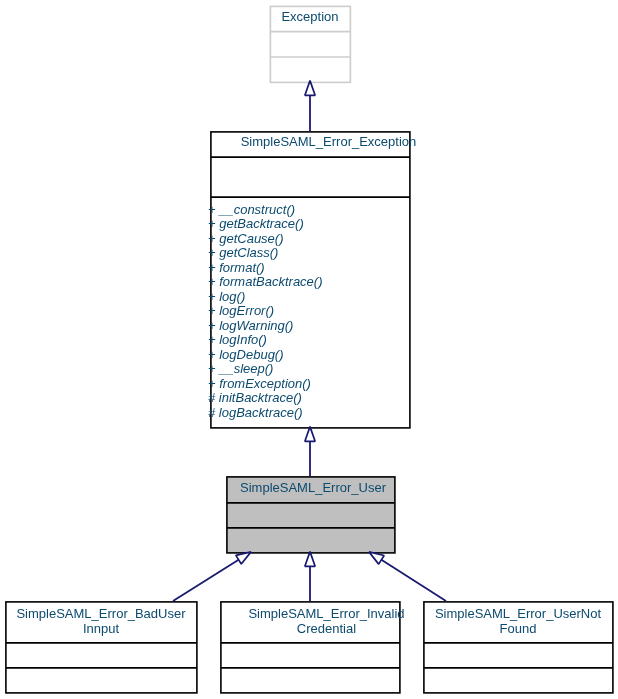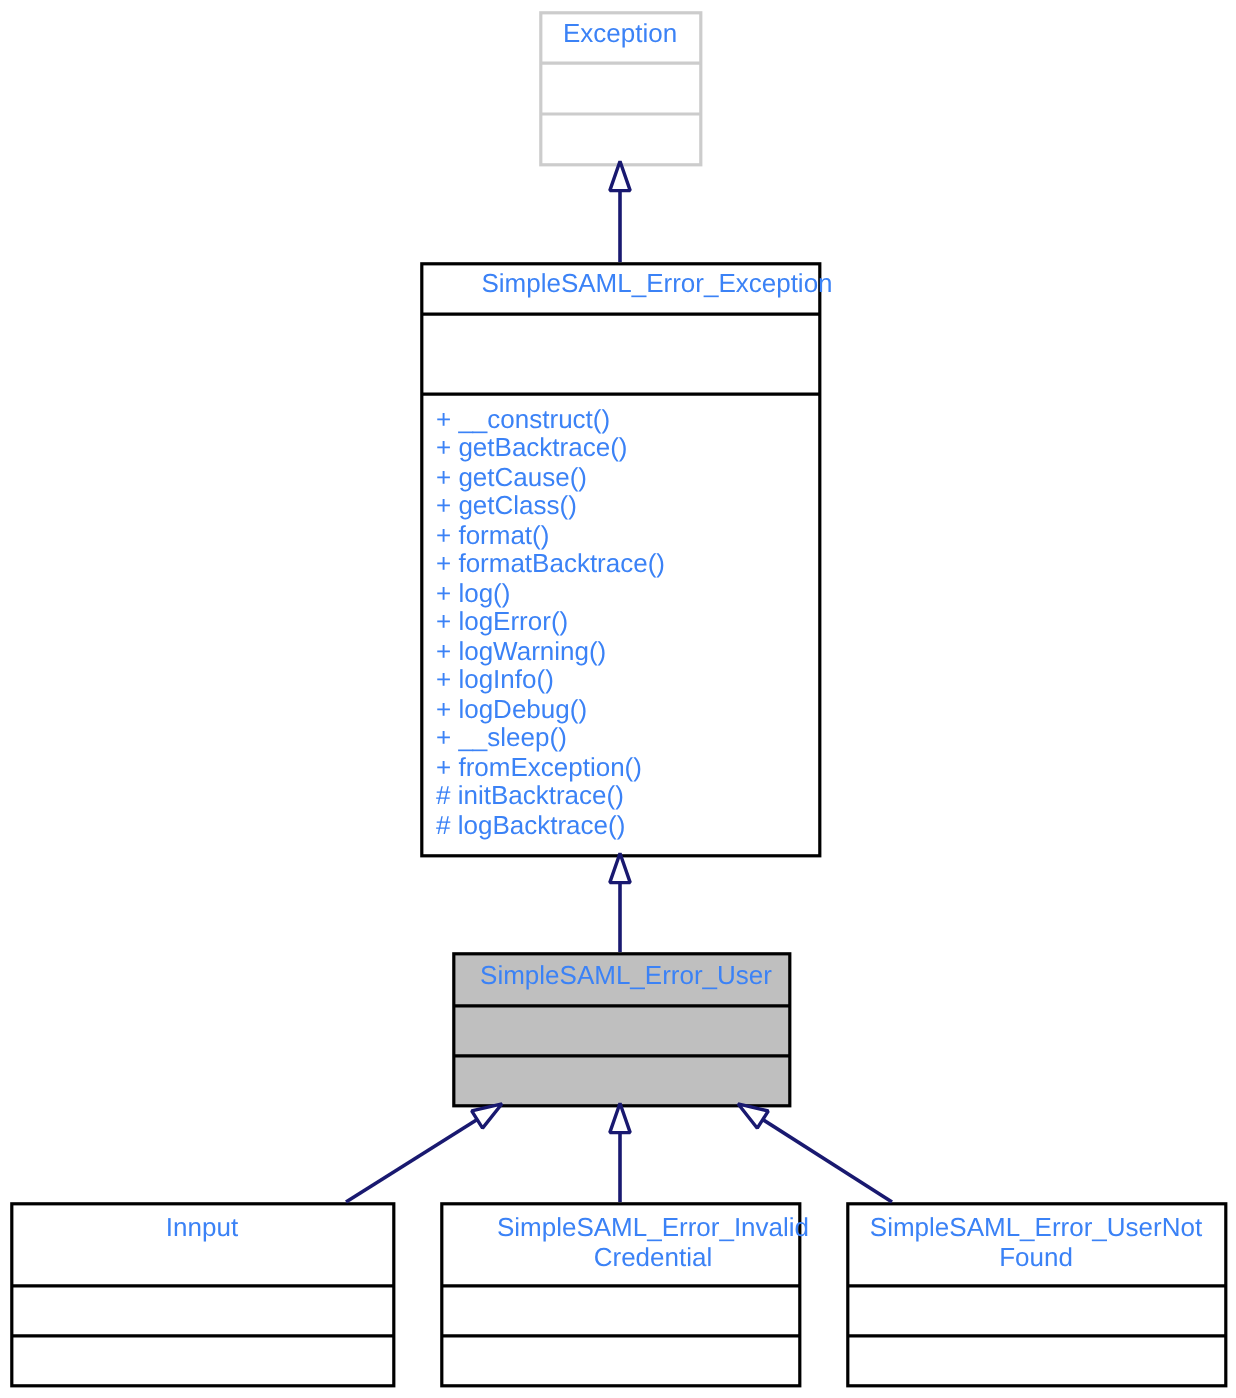--- a/index.html
+++ b/index.html
@@ -3,21 +3,21 @@
 <meta charset="utf-8">
 <title>SimpleSAML_Error_User Inheritance Diagram</title>
 <style>
   html,body{margin:0;padding:0;background:#ffffff;}
   body{width:618px;height:699px;overflow:hidden;
        font-family:"Liberation Sans",sans-serif;color:#000000;}
   #diagram{position:relative;width:618px;height:699px;background:#ffffff;}
   svg.graph-layer{position:absolute;left:0;top:0;width:618px;height:699px;
                   shape-rendering:geometricPrecision;}
   .txt{position:absolute;transform:translateZ(0);font-size:13px;line-height:14.5px;
-       white-space:nowrap;color:#3b82f6;}
+       white-space:nowrap;color:#0c4a6e;}
   .txt > div{white-space:pre;}
   .txt.center{text-align:center;}
   .txt.two-line{line-height:15.2px;}
 </style>
 </head>
 <body>
 
 <div id="diagram">
 
   <svg class="graph-layer" viewBox="0 0 618 699" width="618" height="699">
@@ -82,41 +82,42 @@
       <path d="M446,601 L381.4,559.8" stroke="#191970" stroke-width="1.8" fill="none"></path>
       <path d="M369,551.9 L378.65,564.10 L384.14,555.50 Z" stroke="#191970" stroke-width="1.7" fill="#ffffff" stroke-linejoin="miter" stroke-miterlimit="1.4"></path>
     </g>
   </svg>
 
   <div class="txt center" style="left:270px;top:10.3px;width:80px;">Exception</div>
 
   <div class="txt center" style="left:210.5px;top:135.3px;width:236px;">SimpleSAML_Error_Exception</div>
 
 
-  <div class="txt" style="left:218px;top:202.5px;">
+  <div class="txt" style="left:208px;top:202.5px;font-style:italic;">
     <div>+ __construct()</div>
     <div>+ getBacktrace()</div>
     <div>+ getCause()</div>
     <div>+ getClass()</div>
     <div>+ format()</div>
     <div>+ formatBacktrace()</div>
     <div>+ log()</div>
     <div>+ logError()</div>
     <div>+ logWarning()</div>
     <div>+ logInfo()</div>
     <div>+ logDebug()</div>
     <div>+ __sleep()</div>
     <div>+ fromException()</div>
     <div># initBacktrace()</div>
     <div># logBacktrace()</div>
   </div>
 
   <div class="txt center" style="left:229px;top:481.3px;width:168px;">SimpleSAML_Error_User</div>
 
   <div class="txt center two-line" style="left:5.5px;top:605.9px;width:191px;">
+    <div>SimpleSAML_Error_BadUser</div>
     <div>Innput</div>
   </div>
 
   <div class="txt center two-line" style="left:220.5px;top:605.9px;width:212px;">
     <div>SimpleSAML_Error_Invalid</div>
     <div>Credential</div>
   </div>
 
   <div class="txt center two-line" style="left:423.5px;top:605.9px;width:189px;">
     <div>SimpleSAML_Error_UserNot</div>

